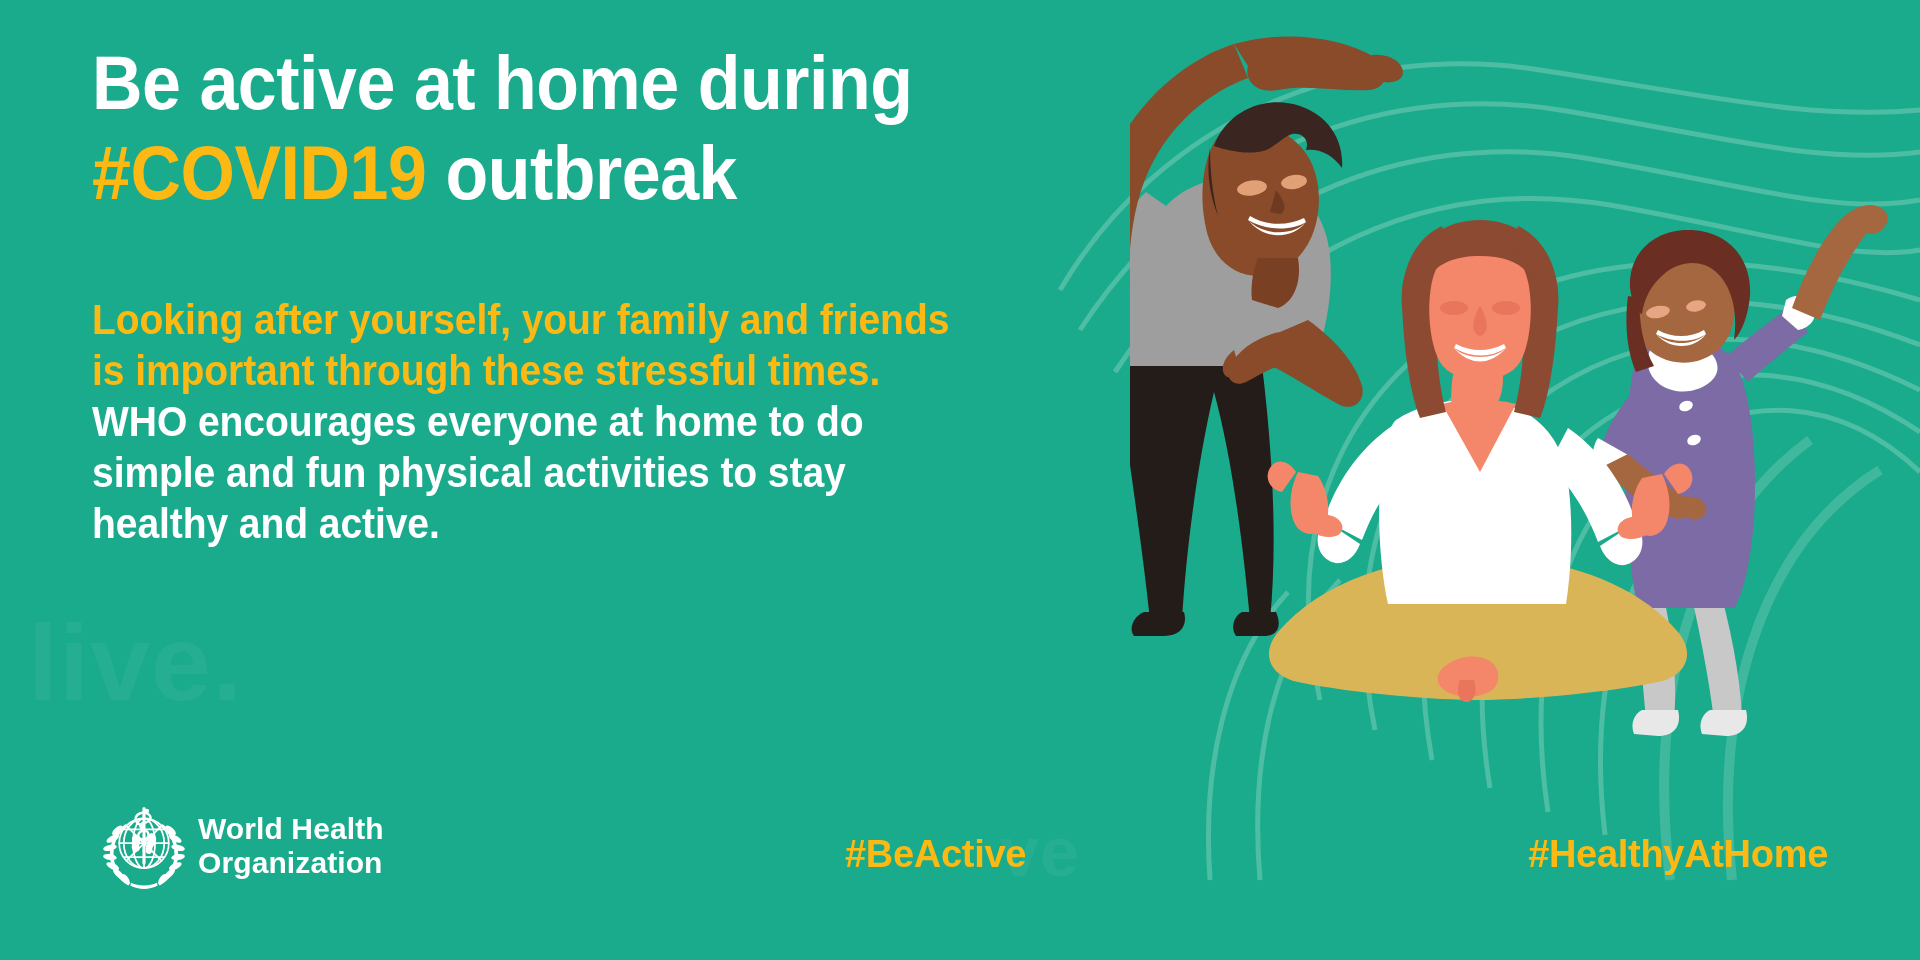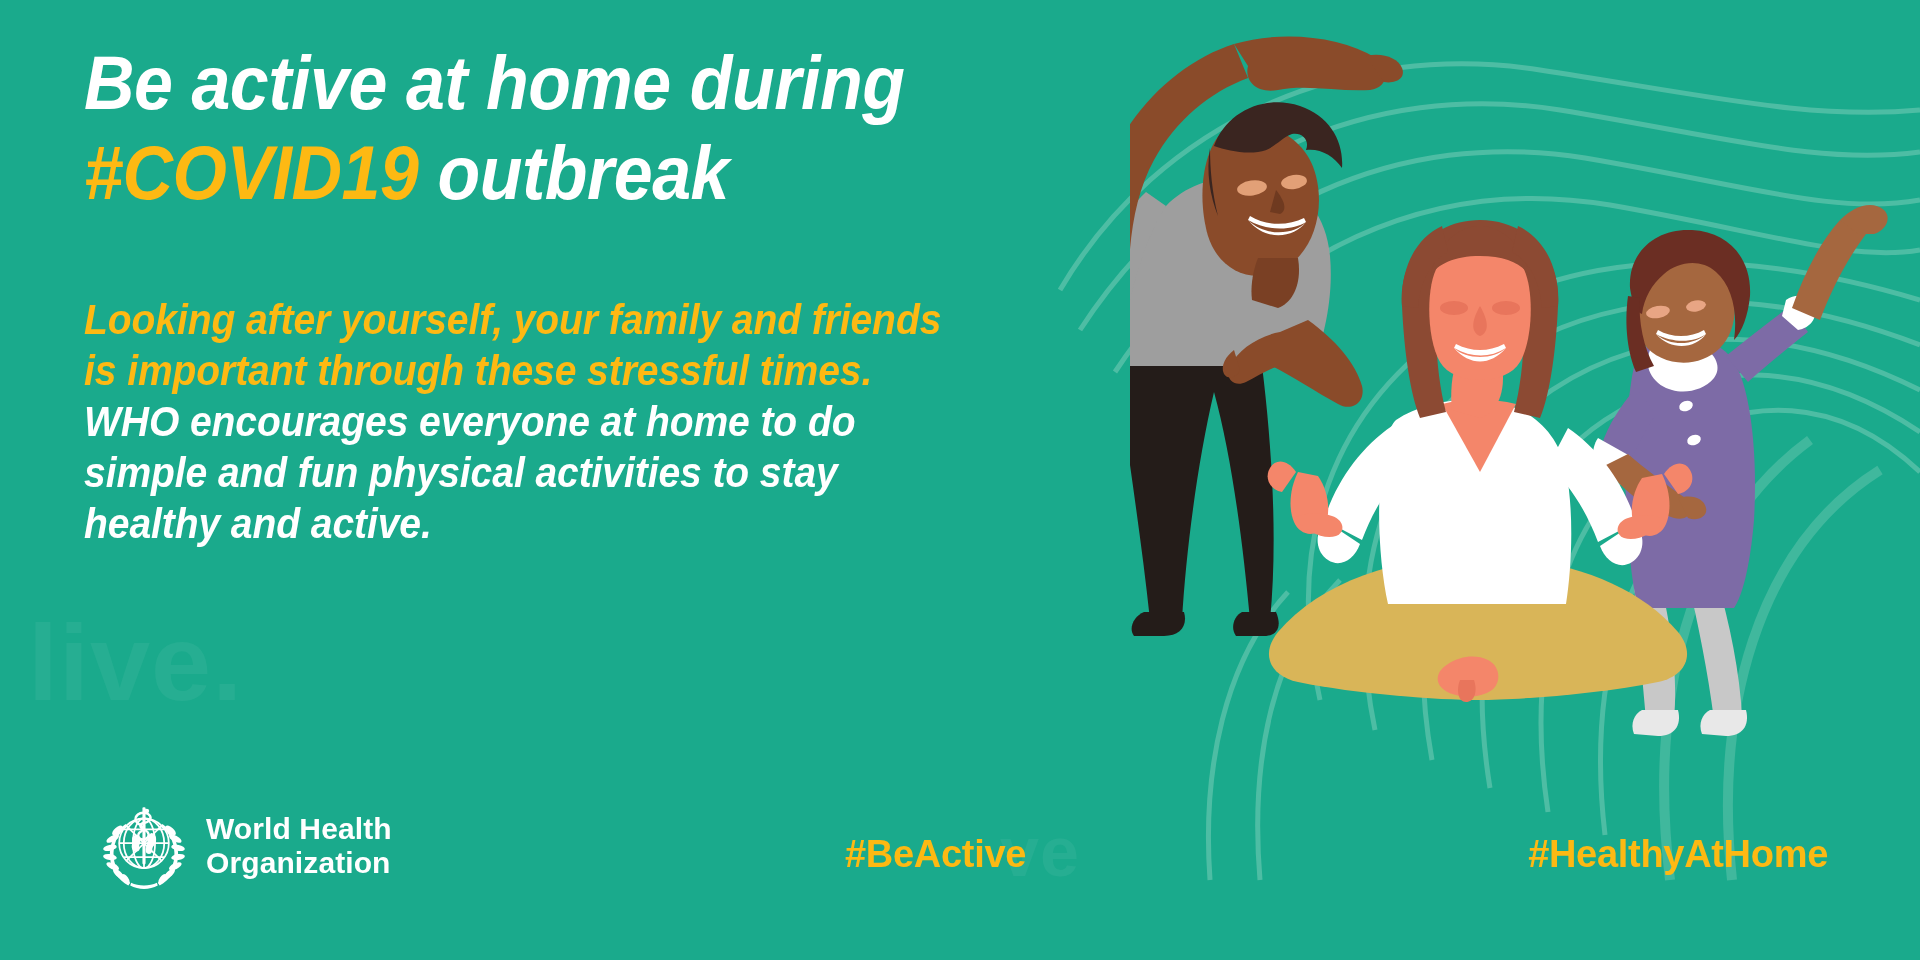--- a/index.html
+++ b/index.html
@@ -47,24 +47,23 @@
   }
   .watermark.wm-b {
     left: 1000px;
     top: 812px;
     font-size: 70px;
   }
 
   
   .text-col {
     position: absolute;
-    left: 84px;
+    left: 92px;
     top: 38px;
     width: 930px;
-    font-style: italic;
   }
 
   .headline {
     font-family: "Liberation Sans Narrow", "Liberation Sans", sans-serif;
     font-weight: bold;
     font-size: 76px;
     line-height: 1.18;
     color: #ffffff;
     letter-spacing: -0.5px;
     margin: 0;
@@ -87,21 +86,21 @@
   }
   .body-copy .bc-accent { color: #fdb913; }
 
   
   .who-logo {
     position: absolute;
     left: 98px;
     top: 800px;
     display: flex;
     align-items: center;
-    gap: 16px;
+    gap: 8px;
   }
   .who-emblem { width: 92px; height: 92px; display: block; }
   .who-wordmark {
     font-family: "Liberation Sans", sans-serif;
     font-weight: bold;
     font-size: 30px;
     line-height: 1.14;
     color: #ffffff;
     letter-spacing: 0.1px;
     white-space: pre-line;

